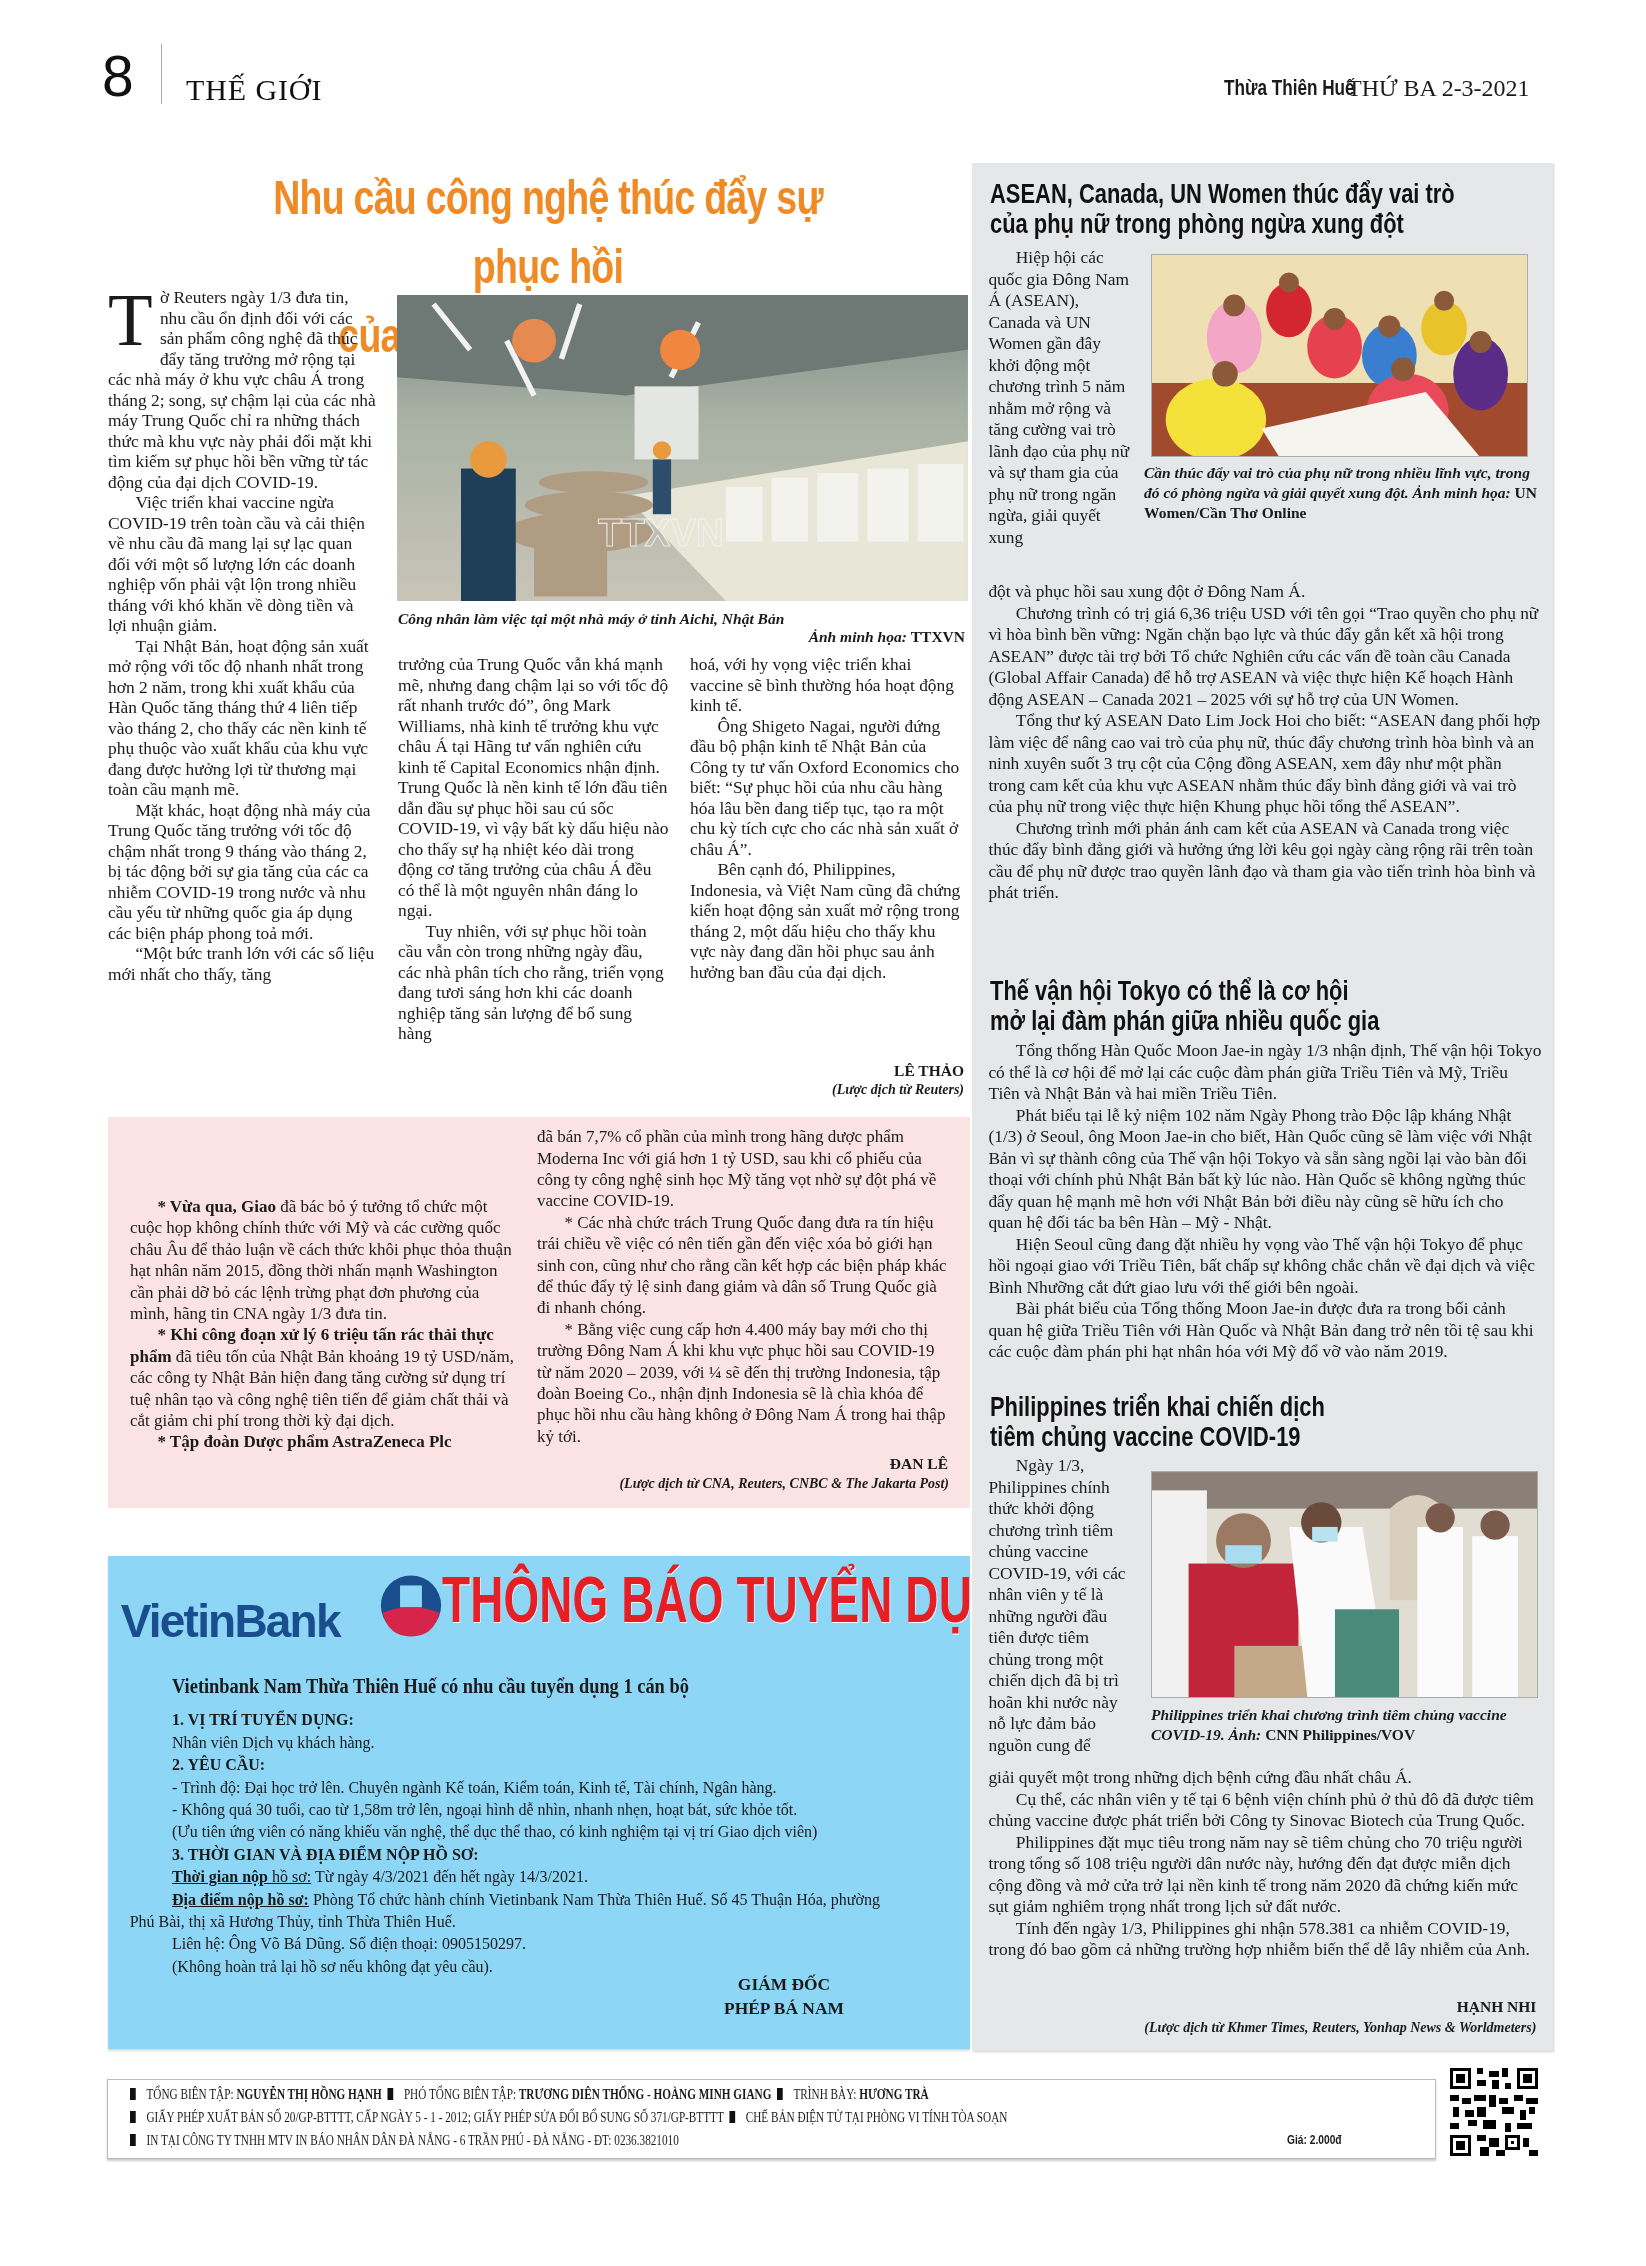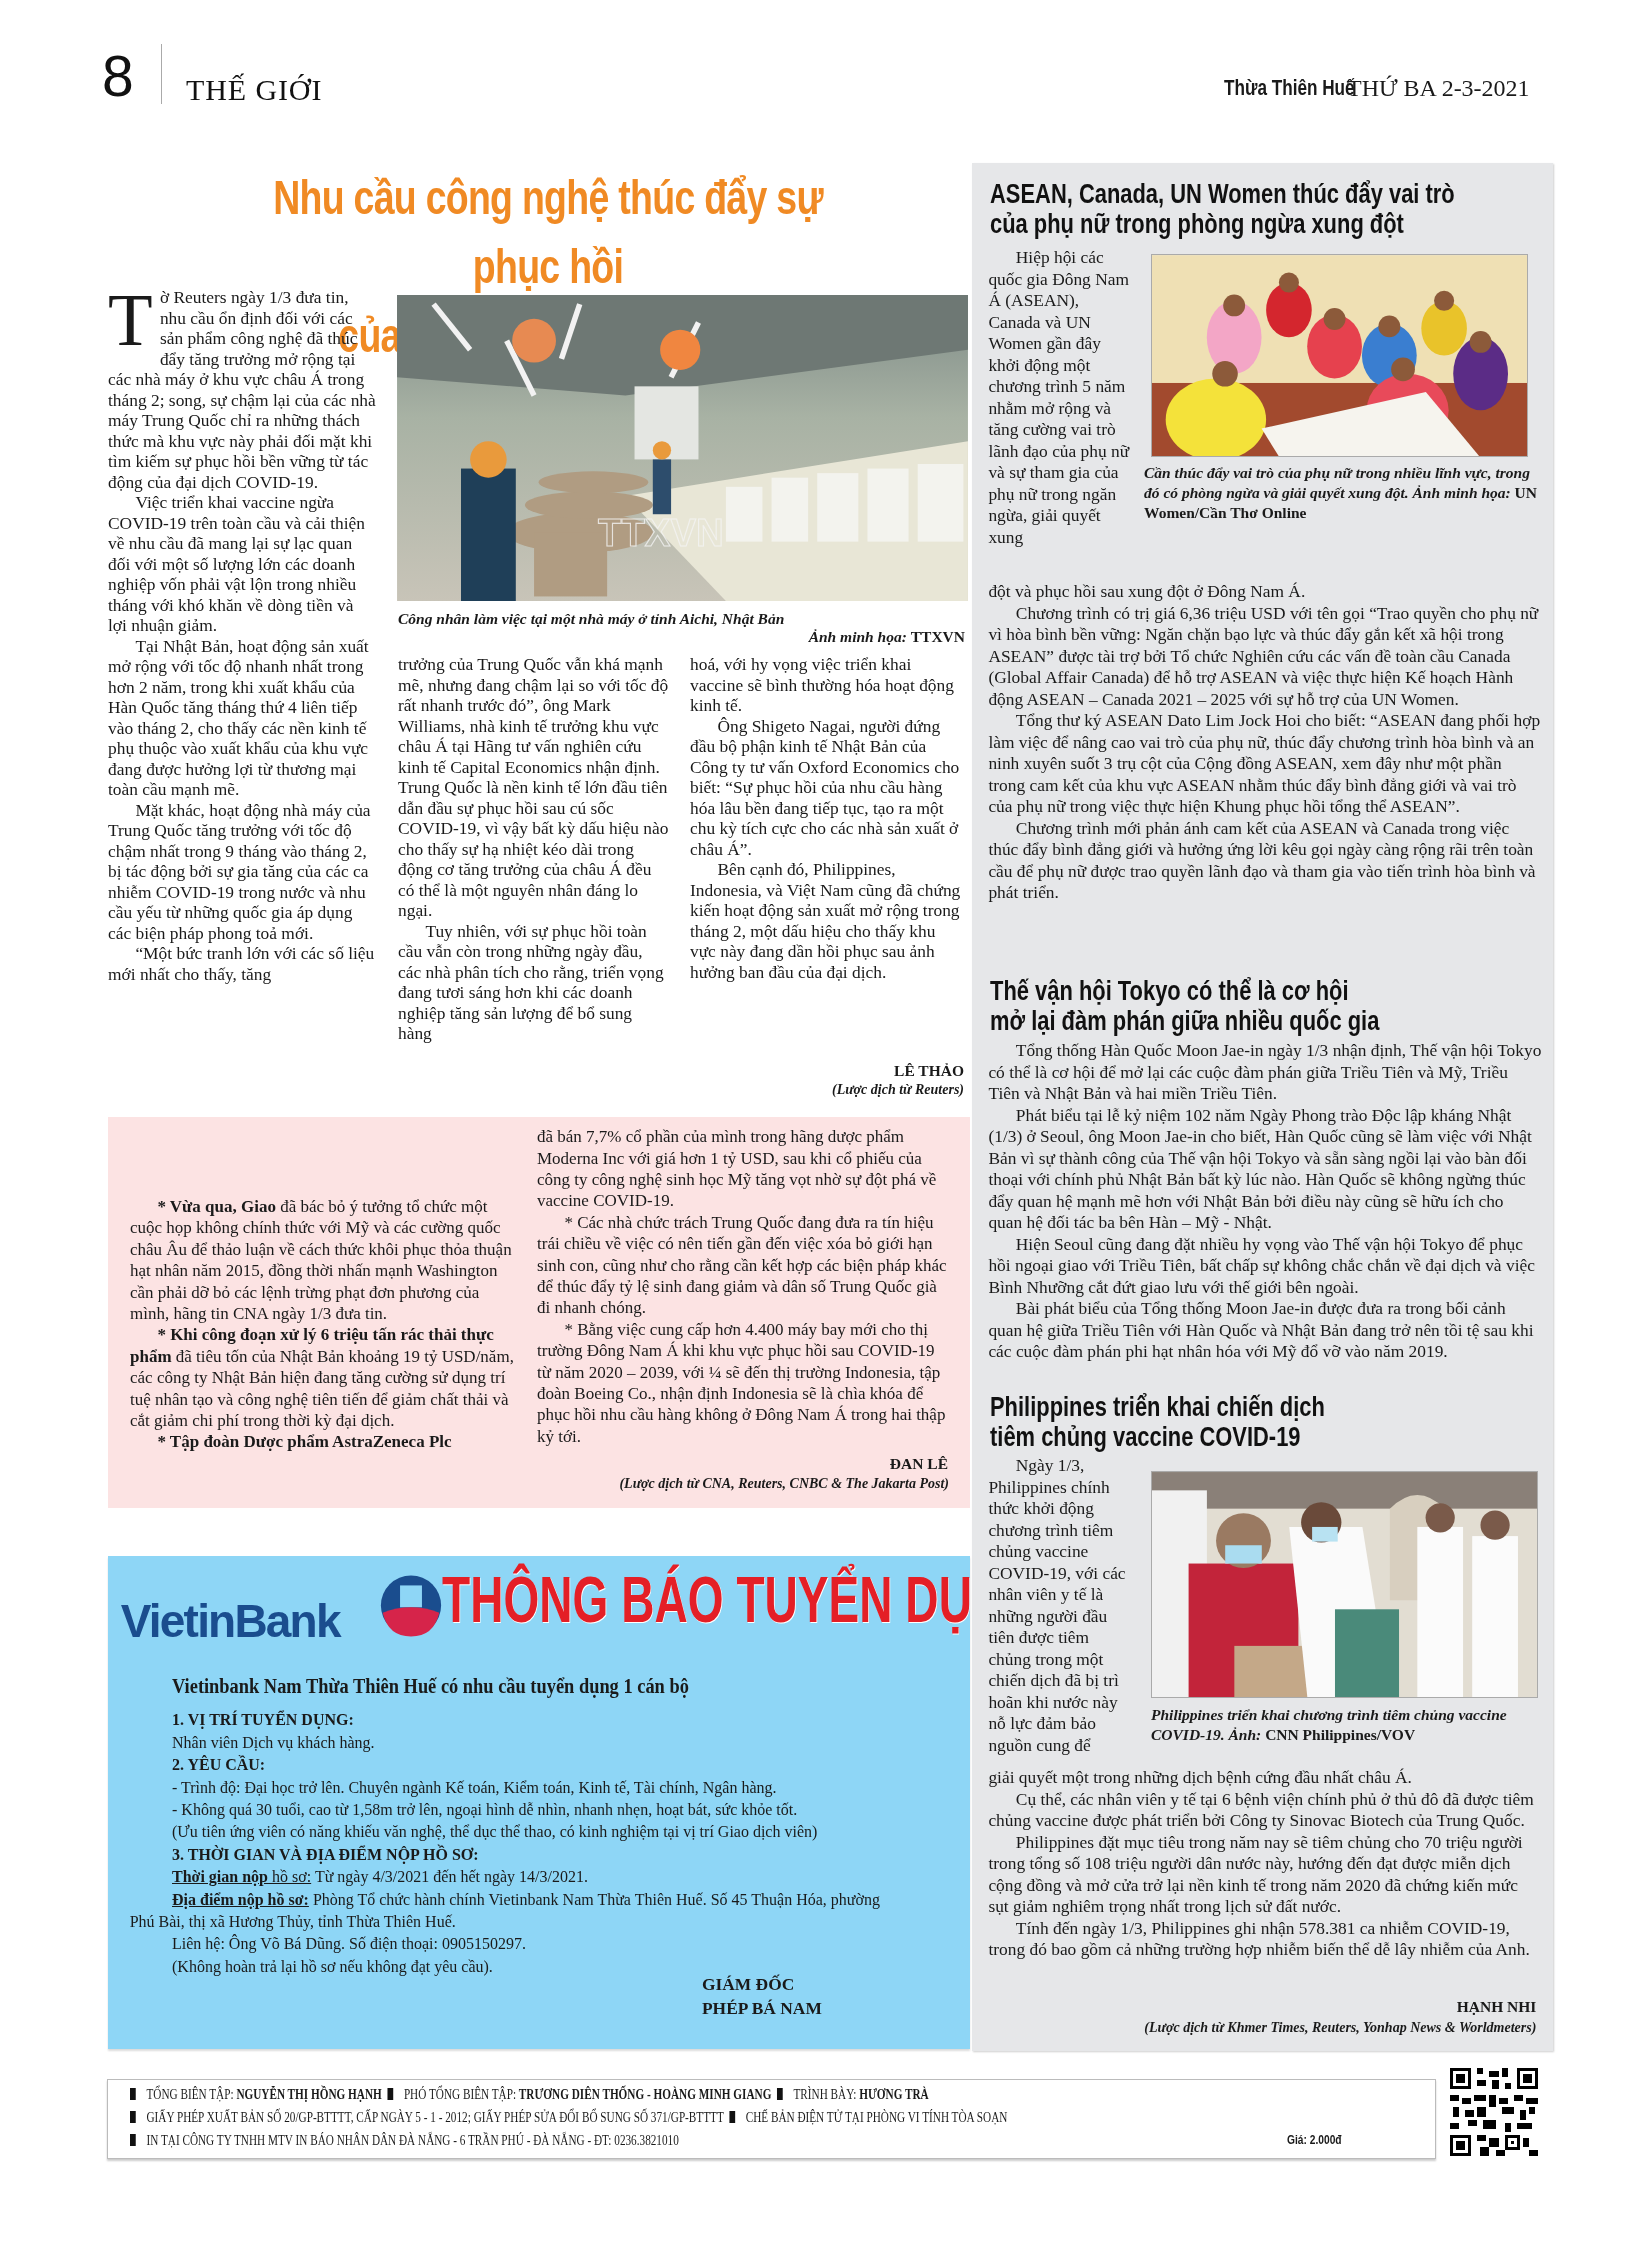--- a/index.html
+++ b/index.html
@@ -35,21 +35,21 @@
 
   
   .ad-box { position: absolute; left: 108px; top: 1556px; width: 862px; height: 493px; background: #8ed6f6; box-shadow: 0 1.8px 1.8px #dcdcdc; }
   .ad-logo { position: absolute; left: 12.8px; top: 12.8px; width: 320px; height: 73px; }
   .ad-logo-text { position: absolute; left: 0; top: 25.6px; font-family: "Liberation Sans", sans-serif; font-size: 46px; color: #1a4d8e; letter-spacing: -1.8px; font-weight: bold; }
   .ad-title { position: absolute; left: 334px; top: 7.3px; color: #e41f26; font-family: "Liberation Sans", sans-serif; font-weight: bold; font-size: 64px; transform: scaleX(0.72); transform-origin: left; text-shadow: 0.9px 0.9px 0 #fff; white-space: nowrap; }
   .ad-body { position: absolute; left: 64px; top: 119px; width: 777px; font-size: 17.4px; line-height: 22.4px; transform: scaleX(0.92); transform-origin: left; }
   .ad-body .lead { font-weight: bold; font-size: 20px; margin-bottom: 11px; }
   .ad-body .h { font-weight: bold; }
   .ad-body .u { font-weight: bold; text-decoration: underline; }
-  .ad-sign { position: absolute; left: 594px; top: 416px; width: 164px; font-weight: bold; font-size: 17.4px; line-height: 24px; }
+  .ad-sign { position: absolute; left: 594px; top: 416px; width: 164px; text-align: center; font-weight: bold; font-size: 17.4px; line-height: 24px; }
 
   
   .rpanel { position: absolute; left: 972px; top: 163px; width: 581px; height: 1888px; background: #e6e7e9; box-shadow: 0.9px 0.9px 1.8px #cfcfcf; }
   .r-title { position: absolute; left: 18.3px; font-family: "Liberation Sans", sans-serif; font-weight: bold; font-size: 27.4px; line-height: 30px; color: #111; transform: scaleX(0.8); transform-origin: left; white-space: nowrap; }
   .r-text { position: absolute; font-size: 17.4px; line-height: 21.5px; }
   .r-text p { text-indent: 27.4px; }
   .r-text p.noindent { text-indent: 0; }
 
   
   .footer { position: absolute; left: 107px; top: 2079px; width: 1329px; height: 80px; border: 0.9px solid #bbb; box-shadow: 0 1.8px 1.8px #ccc; }

